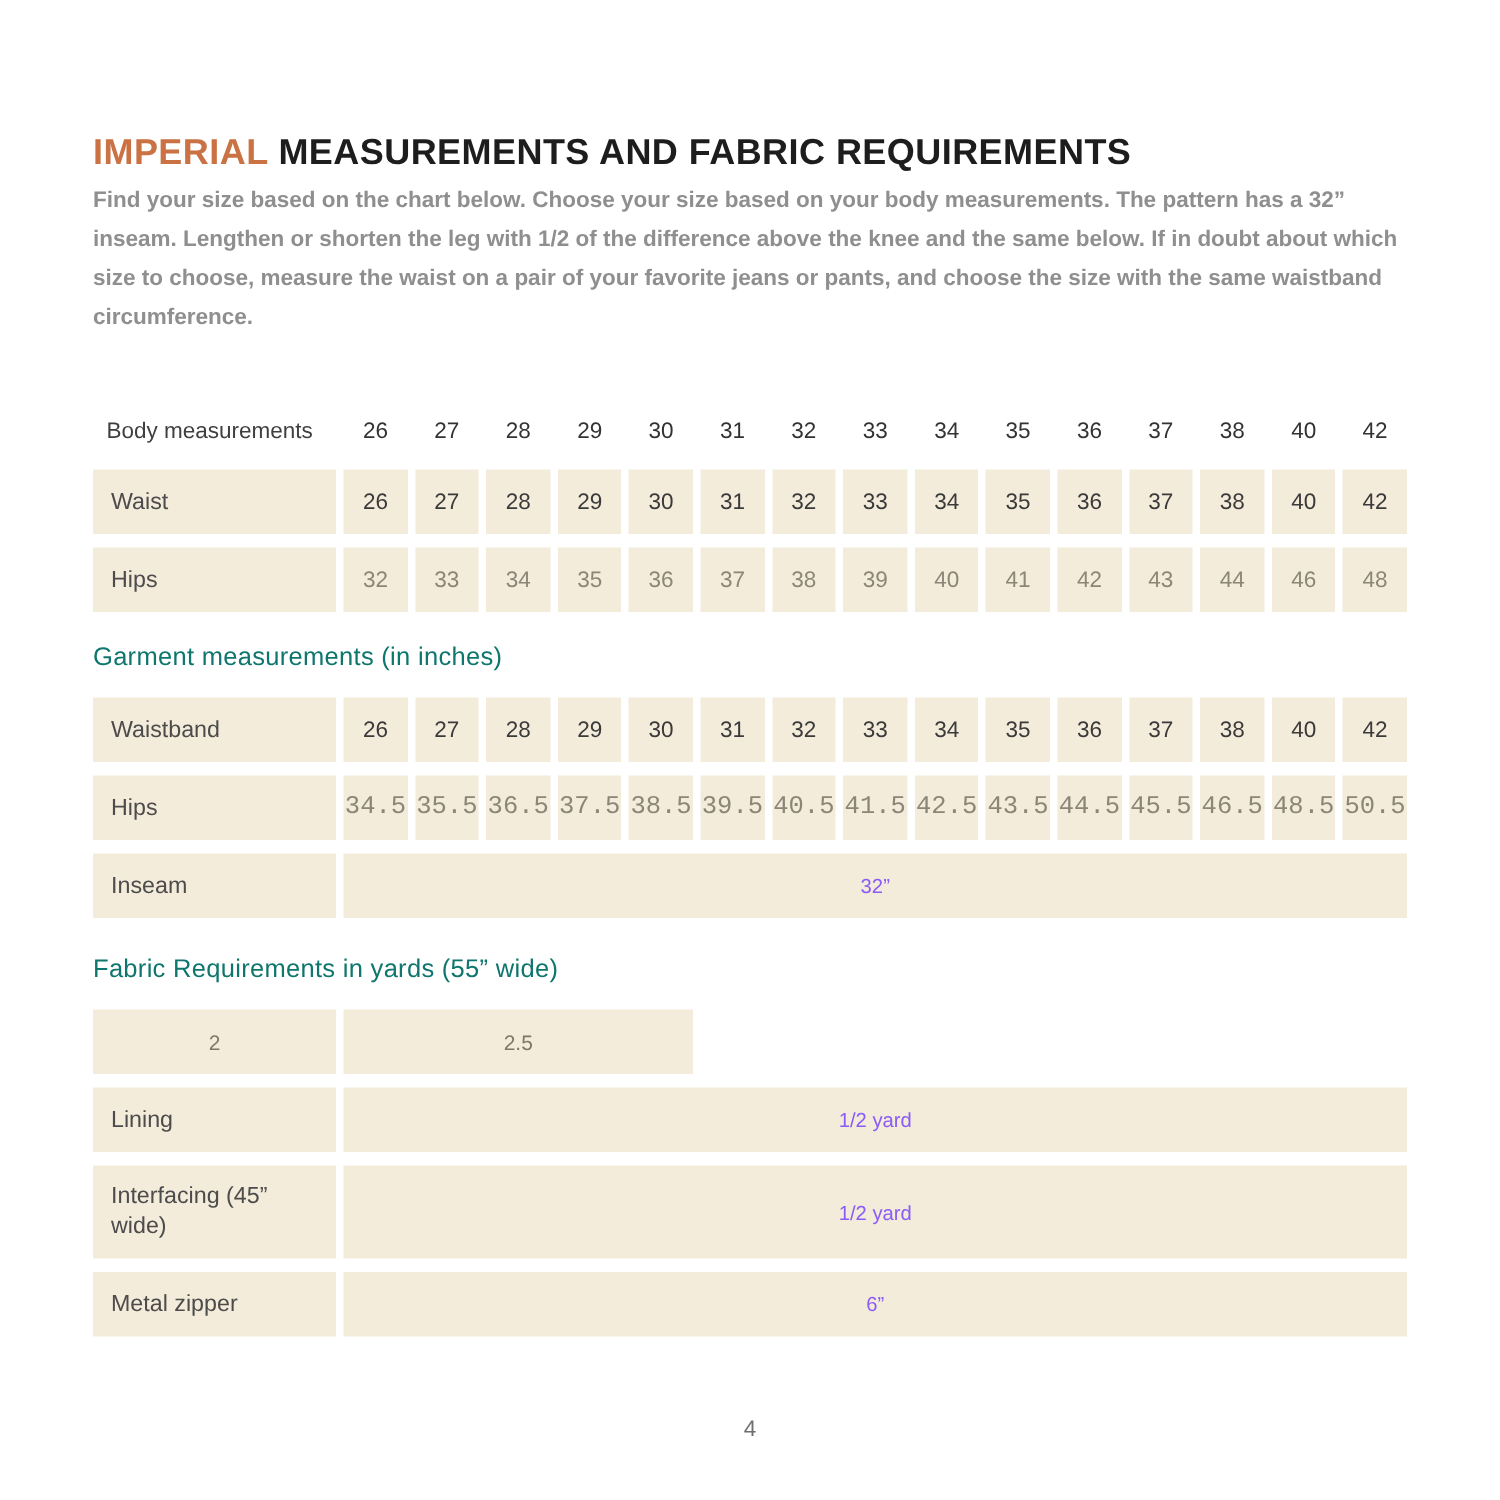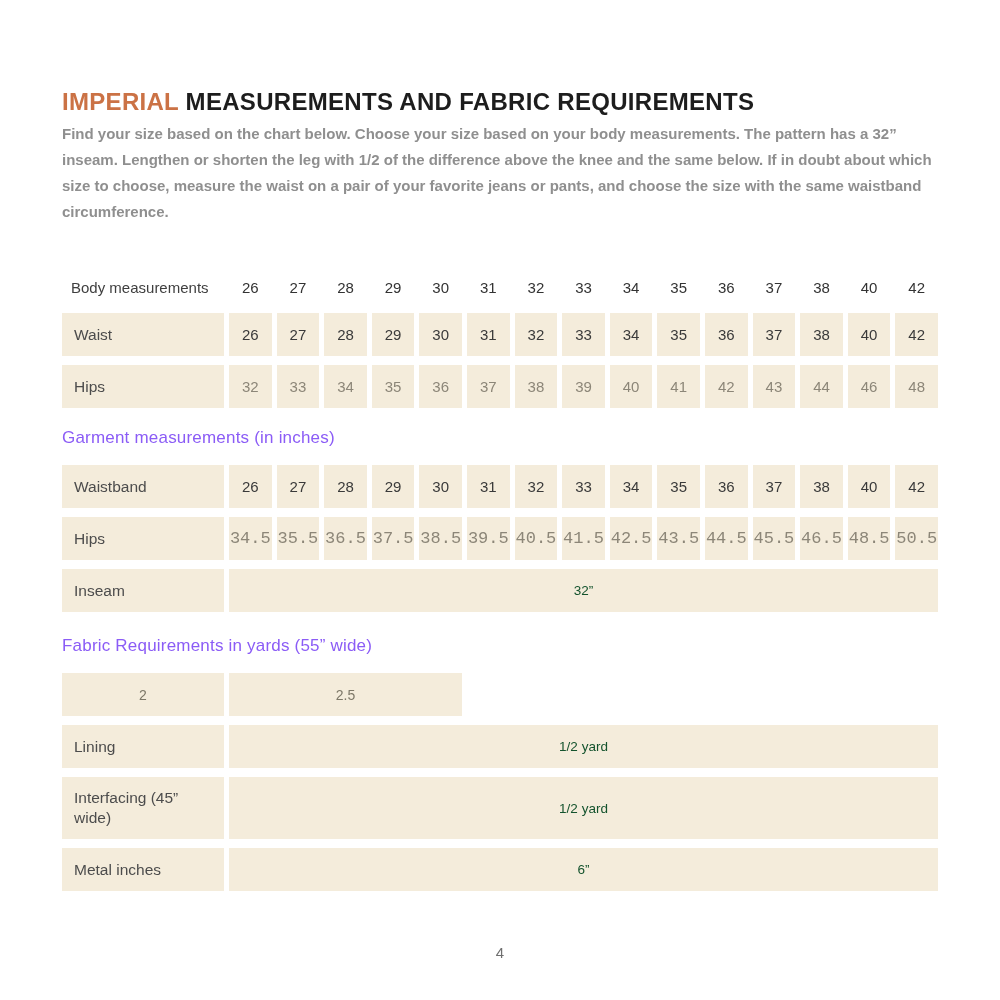--- a/index.html
+++ b/index.html
@@ -36,25 +36,25 @@
   .row > div{background:#f4ecdb;height:43px;display:flex;align-items:center;}
   .row.tall > div{height:62px;}
   .label{
     padding-left:12px;font-size:15.5px;color:#4c4c4c;
     line-height:20px;padding-right:8px;
   }
   .val{justify-content:center;font-size:15px;}
   .val.dark{color:#3a3a3a;}
   .val.gray{color:#8c8678;}
   .val.small{font-size:17px;font-family:Liberation Mono, monospace;}
-  .merged{justify-content:center;font-size:13.5px;color:#14532d;}
+  .merged{justify-content:center;font-size:13.5px;color:#8b5cf6;}
   .third{justify-content:center;font-size:14px;color:#7d7868;}
   .section-heading{
     margin:20px 0 17px 0;
-    font-size:17px;color:#8b5cf6;font-weight:400;letter-spacing:.2px;
+    font-size:17px;color:#0f766e;font-weight:400;letter-spacing:.2px;
   }
   .section-heading.fab{margin-top:24px;}
   .page-number{
     position:absolute;left:0;top:944px;width:1000px;text-align:center;
     font-size:15px;color:#6f6f6f;
   }
 </style>
 </head>
 <body>
 
@@ -173,20 +173,20 @@
       </div>
       <div class="grid3 row">
         <div class="label">Lining</div>
         <div class="merged">1/2 yard</div>
       </div>
       <div class="grid3 row tall">
         <div class="label">Interfacing (45” wide)</div>
         <div class="merged">1/2 yard</div>
       </div>
       <div class="grid3 row">
-        <div class="label">Metal inches</div>
+        <div class="label">Metal zipper</div>
         <div class="merged">6”</div>
       </div>
     </div>
 
 </div>
 
 <div class="page-number">4</div>
 
 </body></html>

